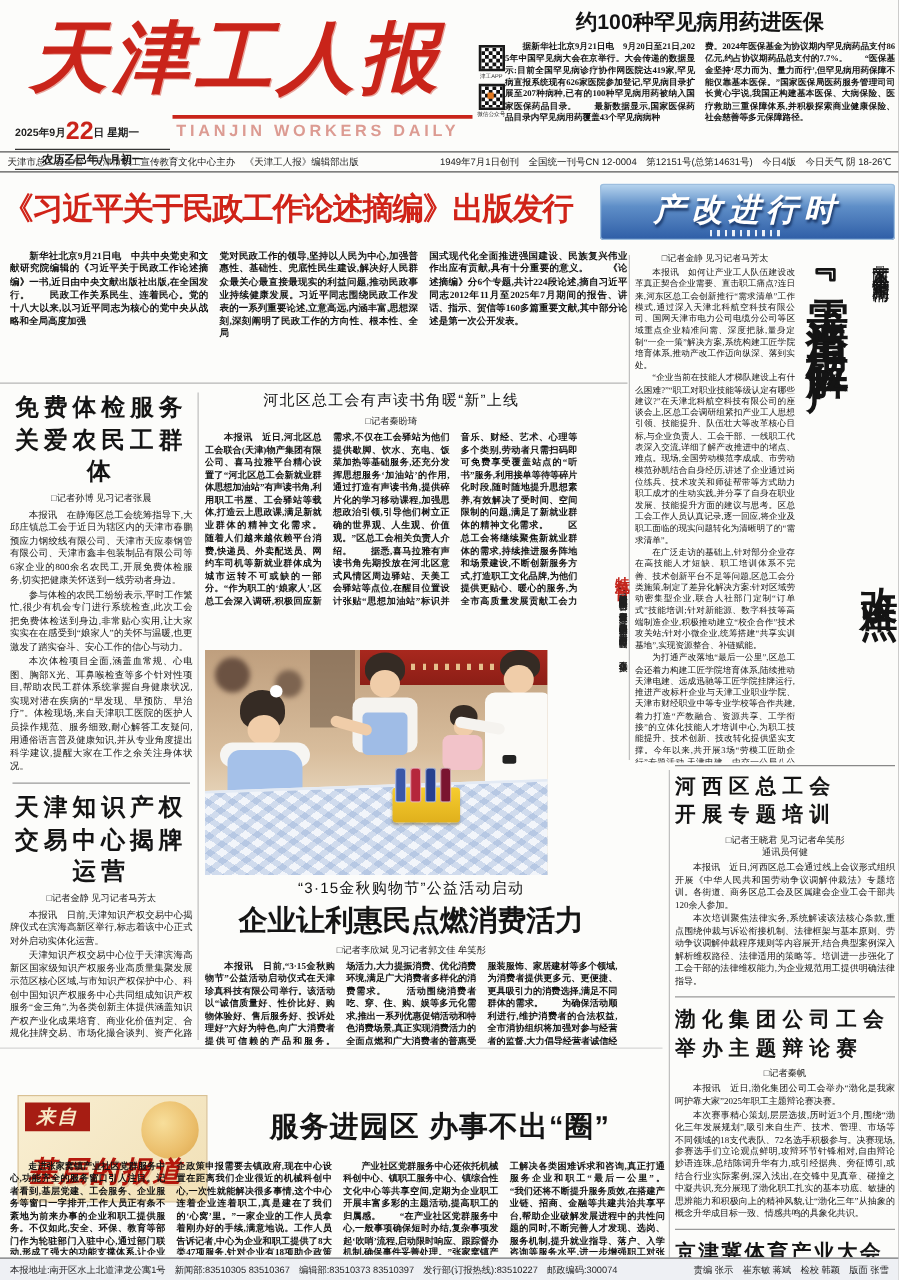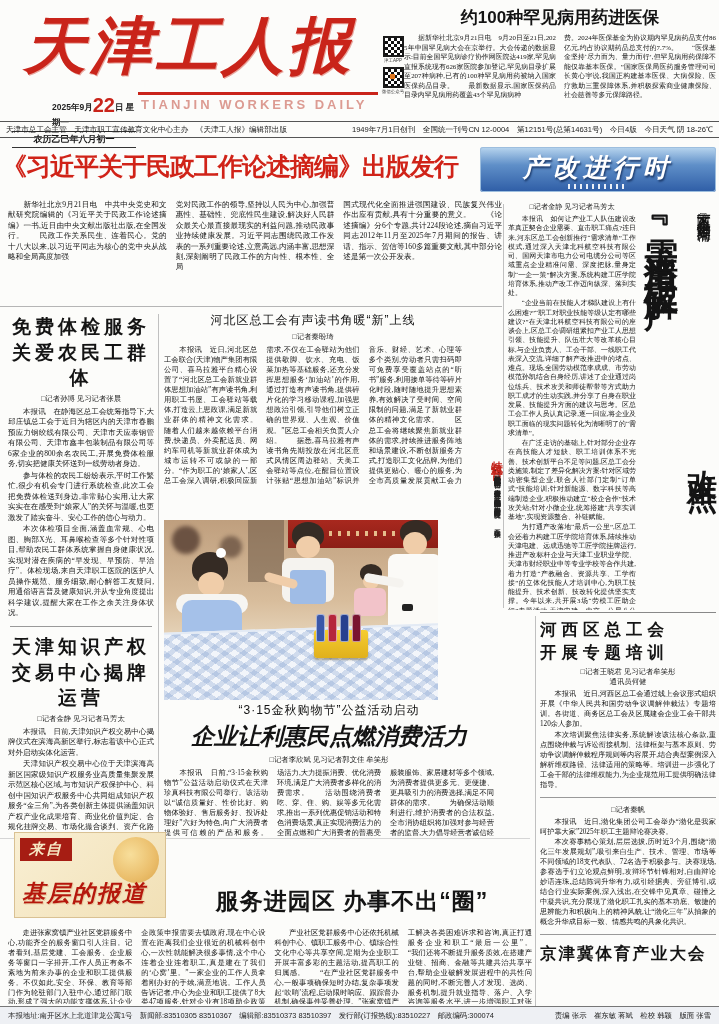--- a/index.html
+++ b/index.html
@@ -1,30 +1,30 @@
 <!DOCTYPE html>
 <html><head>
 <meta charset="utf-8">
 <style>
   html,body{margin:0;padding:0;background:#888;}
   .page{position:relative;width:719px;height:1024px;background:#fcfcfa;margin:0 auto;
         font-family:"Liberation Serif","DejaVu Serif",serif;color:#141414;overflow:hidden;}
   .abs{position:absolute;}
   .jt{text-align:justify;text-justify:inter-character;word-break:break-all;}
   .para{margin:0 0 1px 0;text-indent:0;}
-  .cols{display:flex;}
+  .cols{display:flex;font-weight:bold;}
   .col{flex:1;}
   
   #brand{left:24px;top:4px;font-size:62px;font-weight:bold;font-style:italic;color:#c9241a;
          letter-spacing:4px;white-space:nowrap;text-shadow:1px 1px 0 #e8a79f;}
   #brand-line{left:138px;top:92px;width:240px;height:3px;background:#c9241a;}
   #brand-en{left:141px;top:97px;font-family:"Liberation Sans",sans-serif;font-weight:bold;
             font-size:13px;letter-spacing:3px;color:#dc9b92;white-space:nowrap;}
   #dateblock{left:12px;top:94px;width:124px;font-family:"Liberation Sans",sans-serif;}
-  #date-row{font-size:8.5px;font-weight:bold;color:#222;margin-left:40px;}
+  #date-row{font-size:8.5px;font-weight:bold;color:#222;}
   #date-day{font-size:20px;color:#c9241a;font-weight:bold;vertical-align:-2px;}
   #lunar{margin-top:2px;border-top:1px solid #333;border-bottom:1px solid #333;
          font-size:9px;font-weight:bold;padding:1px 0;text-align:center;}
   .qr{width:17px;height:17px;border:2px solid #1a1a1a;
       background:conic-gradient(#111 25%,#fff 0 50%,#111 0 75%,#fff 0) 0 0/6px 6px;position:relative;}
   .qr .dot{position:absolute;left:5px;top:5px;width:5px;height:5px;background:#e07820;}
   .qr-label{font-size:4.5px;text-align:center;width:24px;margin:1px 0 4px -2px;color:#333;
             font-family:"Liberation Sans",sans-serif;}
   #mast-qrs{left:383px;top:36px;}
   #topnews{left:404px;top:6px;width:312px;}
@@ -67,21 +67,21 @@
   #left-sep{border-top:1px solid #999;margin:7px 2px;}
   
   #mid1{left:164px;top:312px;width:298px;height:206px;overflow:hidden;}
   .kicker{font-family:"Liberation Sans",sans-serif;font-size:12px;text-align:center;
           letter-spacing:1px;color:#111;}
   .mid-headline{font-family:"Liberation Sans",sans-serif;font-weight:bold;font-size:21.5px;
                 text-align:center;white-space:nowrap;letter-spacing:0;margin:2px 0 1px 0;}
   .colbody{gap:9px;font-size:7.3px;line-height:1.38;overflow:hidden;}
   #mid1-cols{height:140px;}
   #mid2{left:164px;top:702px;width:330px;height:134px;overflow:hidden;}
-  #mid2 .mid-headline{font-size:23px;font-style:italic;}
+  #mid2 .mid-headline{font-size:23px;}
   #mid2-cols{height:86px;}
   
   #photo{left:164px;top:520px;width:274px;height:180px;overflow:hidden;
          background:linear-gradient(180deg,#bf9f7e 0%,#d8bd9c 45%,#e9d9c0 70%);}
   #photo .blob{position:absolute;border-radius:50%;filter:blur(2px);}
   .ph-banner{position:absolute;right:0;top:0;width:150px;height:28px;
              background:linear-gradient(#a8281e,#8c1e16);}
   .ph-banner i{position:absolute;left:14px;top:11px;width:110px;height:5px;display:block;
                background:repeating-linear-gradient(90deg,#f3d9a0 0 3px,transparent 3px 9px);opacity:.85;}
   .ph-door{position:absolute;left:84px;top:0;width:36px;height:62px;background:#6c5846;opacity:.55;}
@@ -113,21 +113,21 @@
              font-weight:bold;font-size:30px;letter-spacing:6px;line-height:1.1;}
   #cg-kicker{left:694px;top:202px;height:244px;font-size:14px;letter-spacing:1px;line-height:1.3;}
   
   #rightcol{left:540px;top:618px;width:176px;height:388px;overflow:hidden;}
   .rc-title{font-family:"Liberation Sans",sans-serif;font-weight:bold;font-size:16.5px;
             letter-spacing:5px;text-align:left;line-height:1.4;}
   .rc-body{font-size:7.2px;line-height:1.38;}
   .rc-body .para{text-indent:2em;}
   .rc-sep{border-top:1px solid #999;margin:6px 0 7px 0;}
   
-  #jiceng{left:14px;top:832px;width:150px;height:84px;border:1px solid #d9c193;
+  #jiceng{left:14px;top:876px;width:150px;height:84px;border:1px solid #d9c193;
           background:linear-gradient(135deg,#f9efd3,#f1e0b6);overflow:hidden;}
   #jc-tag{position:absolute;left:5px;top:5px;background:#a61d13;color:#f7e8c4;font-size:15px;
           font-weight:bold;font-style:italic;padding:2px 9px;letter-spacing:2px;}
   #jc-coin{position:absolute;right:6px;top:4px;width:46px;height:46px;border-radius:50%;
            background:radial-gradient(circle at 38% 38%,#f8dd94,#e9b75c 60%,#d69a38);opacity:.85;}
   #jc-main{position:absolute;left:7px;bottom:8px;font-size:23px;font-weight:bold;font-style:italic;
            color:#b5170c;letter-spacing:2px;white-space:nowrap;text-shadow:1px 1px 0 #e8c9a0;}
   #bkicker{left:176px;top:846px;width:356px;font-size:11.5px;line-height:1.55;
            font-family:"Liberation Sans",sans-serif;}
   #bheadline{left:172px;top:886px;width:360px;text-align:center;white-space:nowrap;
@@ -281,20 +281,21 @@
   <div class="abs vrule" id="vr-right"></div>
   <div class="abs" id="rightcol">
     <div class="rc-title"><span>河西区总工会</span><br><span>开展专题培训</span></div>
     <div class="byline" style="margin-bottom:0;">□记者王晓君 见习记者牟笑彤</div>
     <div class="byline" style="margin-top:0;">通讯员何健</div>
     <div class="rc-body jt">
       <p class="para">本报讯　近日,河西区总工会通过线上会议形式组织开展《中华人民共和国劳动争议调解仲裁法》专题培训。各街道、商务区总工会及区属建会企业工会干部共120余人参加。</p>
       <p class="para">本次培训聚焦法律实务,系统解读该法核心条款,重点围绕仲裁与诉讼衔接机制、法律框架与基本原则、劳动争议调解仲裁程序规则等内容展开,结合典型案例深入解析维权路径、法律适用的策略等。培训进一步强化了工会干部的法律维权能力,为企业规范用工提供明确法律指导。</p>
     </div>
     <div class="rc-sep"></div>
+    <div class="rc-title"><span>渤化集团公司工会</span><br><span>举办主题辩论赛</span></div>
     <div class="byline">□记者秦帆</div>
     <div class="rc-body jt">
       <p class="para">本报讯　近日,渤化集团公司工会举办“渤化是我家 呵护靠大家”2025年职工主题辩论赛决赛。</p>
       <p class="para">本次赛事精心策划,层层选拔,历时近3个月,围绕“渤化三年发展规划”,吸引来自生产、技术、管理、市场等不同领域的18支代表队、72名选手积极参与。决赛现场,参赛选手们立论观点鲜明,攻辩环节针锋相对,自由辩论妙语连珠,总结陈词升华有力,或引经据典、旁征博引,或结合行业实际案例,深入浅出,在交锋中见真章、碰撞之中凝共识,充分展现了渤化职工扎实的基本功底、敏捷的思辨能力和积极向上的精神风貌,让“渤化三年”从抽象的概念升华成目标一致、情感共鸣的具象化共识。</p>
     </div>
     <div class="rc-sep"></div>
     <div class="rc-title" style="letter-spacing:2px;"><span>京津冀体育产业大会</span><br></div>
 
   </div>
 

